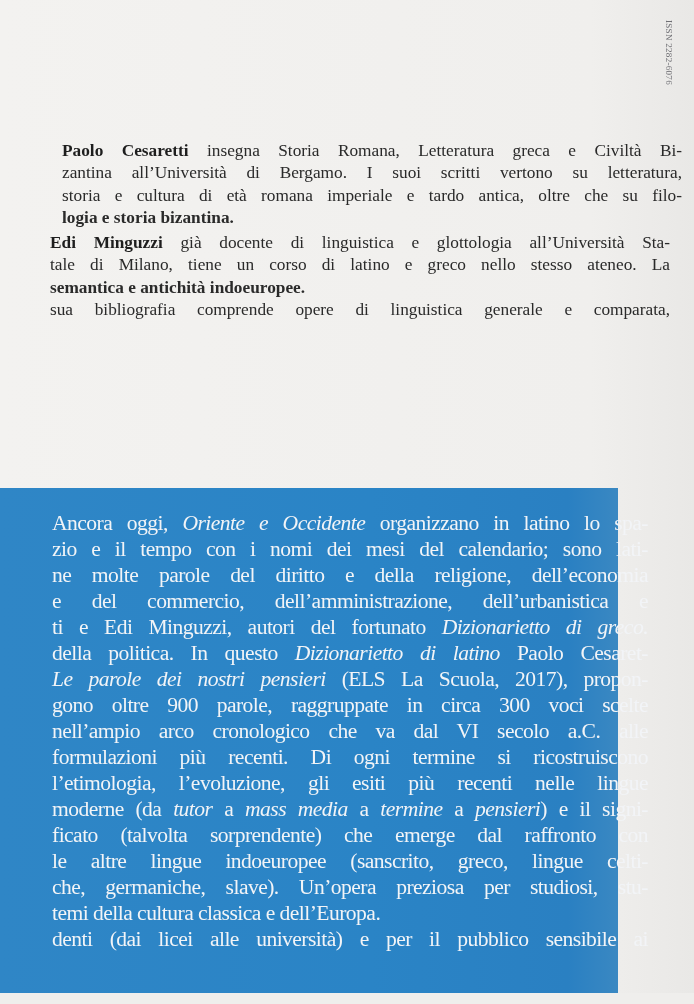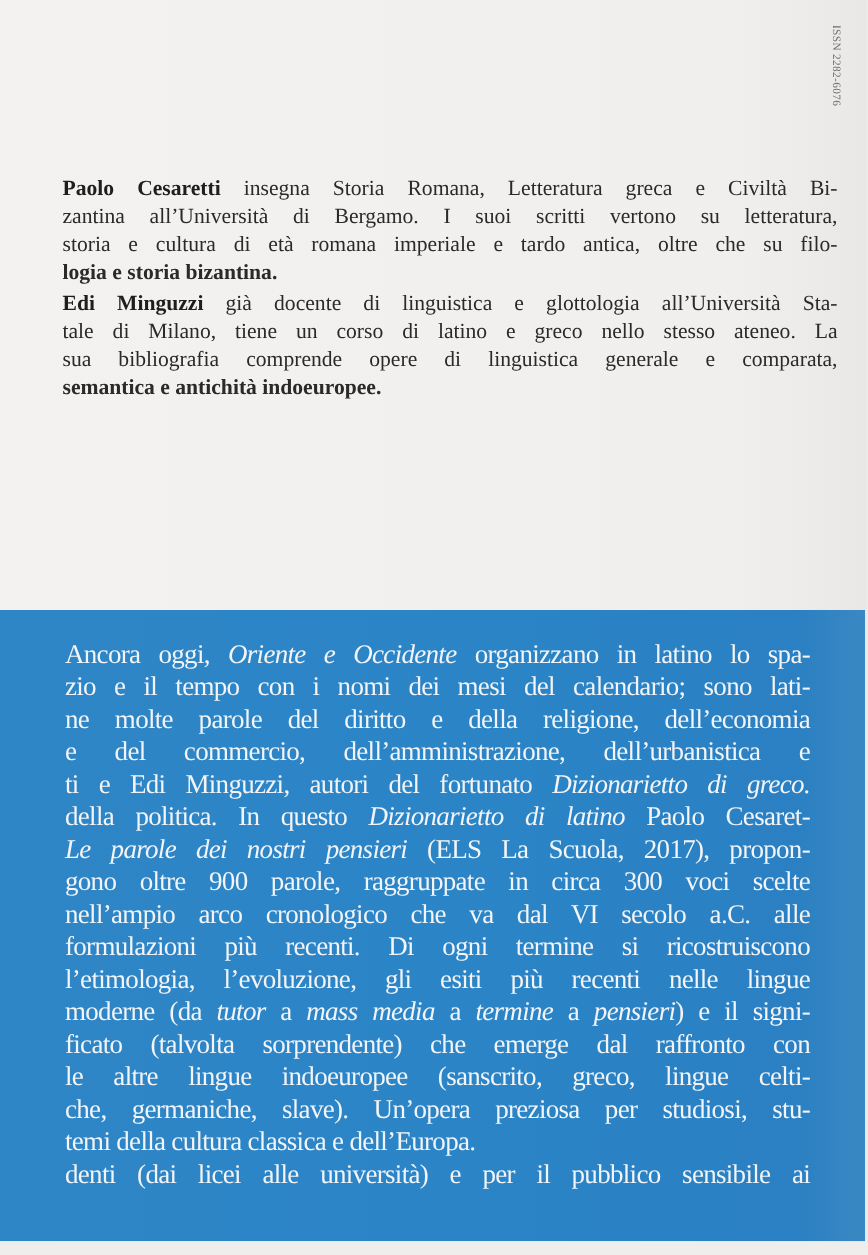--- a/index.html
+++ b/index.html
@@ -32,31 +32,31 @@
     .bio {
       position: absolute;
       left: 50px;
       width: 620px;
       font-family: "Liberation Serif", serif;
       font-size: 17.3px;
       line-height: 22.3px;
       color: #2a2a2a;
       margin: 0;
     }
-    .bio-1 { top: 140px; }
+    .bio-1 { top: 140px; margin-left: 12px; }
     .bio-2 { top: 232px; }
     .bio .name { font-weight: bold; color: #1e1e1e; }
     .bio .line { display: block; white-space: nowrap; text-align: justify; text-align-last: justify; }
     .bio .line.last { text-align-last: left; font-weight: bold; }
 
     .blurb-band {
       position: absolute;
       left: 0;
       top: 488px;
-      width: 692px;
+      width: 618px;
       height: 505px;
       background: linear-gradient(to right, #2f86c6 0%, #2a84c6 60%, #2a80c2 92%, #3a88c2 100%);
     }
     .blurb {
       position: absolute;
       left: 52px;
       top: 22px;
       width: 596px;
       font-family: "Liberation Serif", serif;
       font-size: 21.6px;
@@ -90,22 +90,22 @@
   <p class="bio bio-1">
     <span class="line"><span class="name">Paolo Cesaretti</span><span> insegna Storia Romana, Letteratura greca e Civiltà Bi-</span></span>
     <span class="line">zantina all’Università di Bergamo. I suoi scritti vertono su letteratura,</span>
     <span class="line">storia e cultura di età romana imperiale e tardo antica, oltre che su filo-</span>
     <span class="line last">logia e storia bizantina.</span>
   </p>
 
   <p class="bio bio-2">
     <span class="line"><span class="name">Edi Minguzzi</span><span> già docente di linguistica e glottologia all’Università Sta-</span></span>
     <span class="line">tale di Milano, tiene un corso di latino e greco nello stesso ateneo. La</span>
+    <span class="line last">semantica e antichità indoeuropee.</span>
     <span class="line">sua bibliografia comprende opere di linguistica generale e comparata,</span>
-    <span class="line last">semantica e antichità indoeuropee.</span>
   </p>
 
   <div class="blurb-band">
     <p class="blurb" id="blurb" style="color: rgb(242, 244, 247);">
         <span class="line"><span>Ancora oggi, </span><i>Oriente e Occidente</i><span> organizzano in latino lo spa-</span></span>
         <span class="line"><span>zio e il tempo con i nomi dei mesi del calendario; sono lati-</span></span>
         <span class="line"><span>ne molte parole del diritto e della religione, dell’economia</span></span>
         <span class="line"><span>e del commercio, dell’amministrazione, dell’urbanistica e</span></span>
         <span class="line"><span>ti e Edi Minguzzi, autori del fortunato </span><i>Dizionarietto di greco.</i></span>
         <span class="line"><span>della politica. In questo </span><i>Dizionarietto di latino</i><span> Paolo Cesaret-</span></span>

